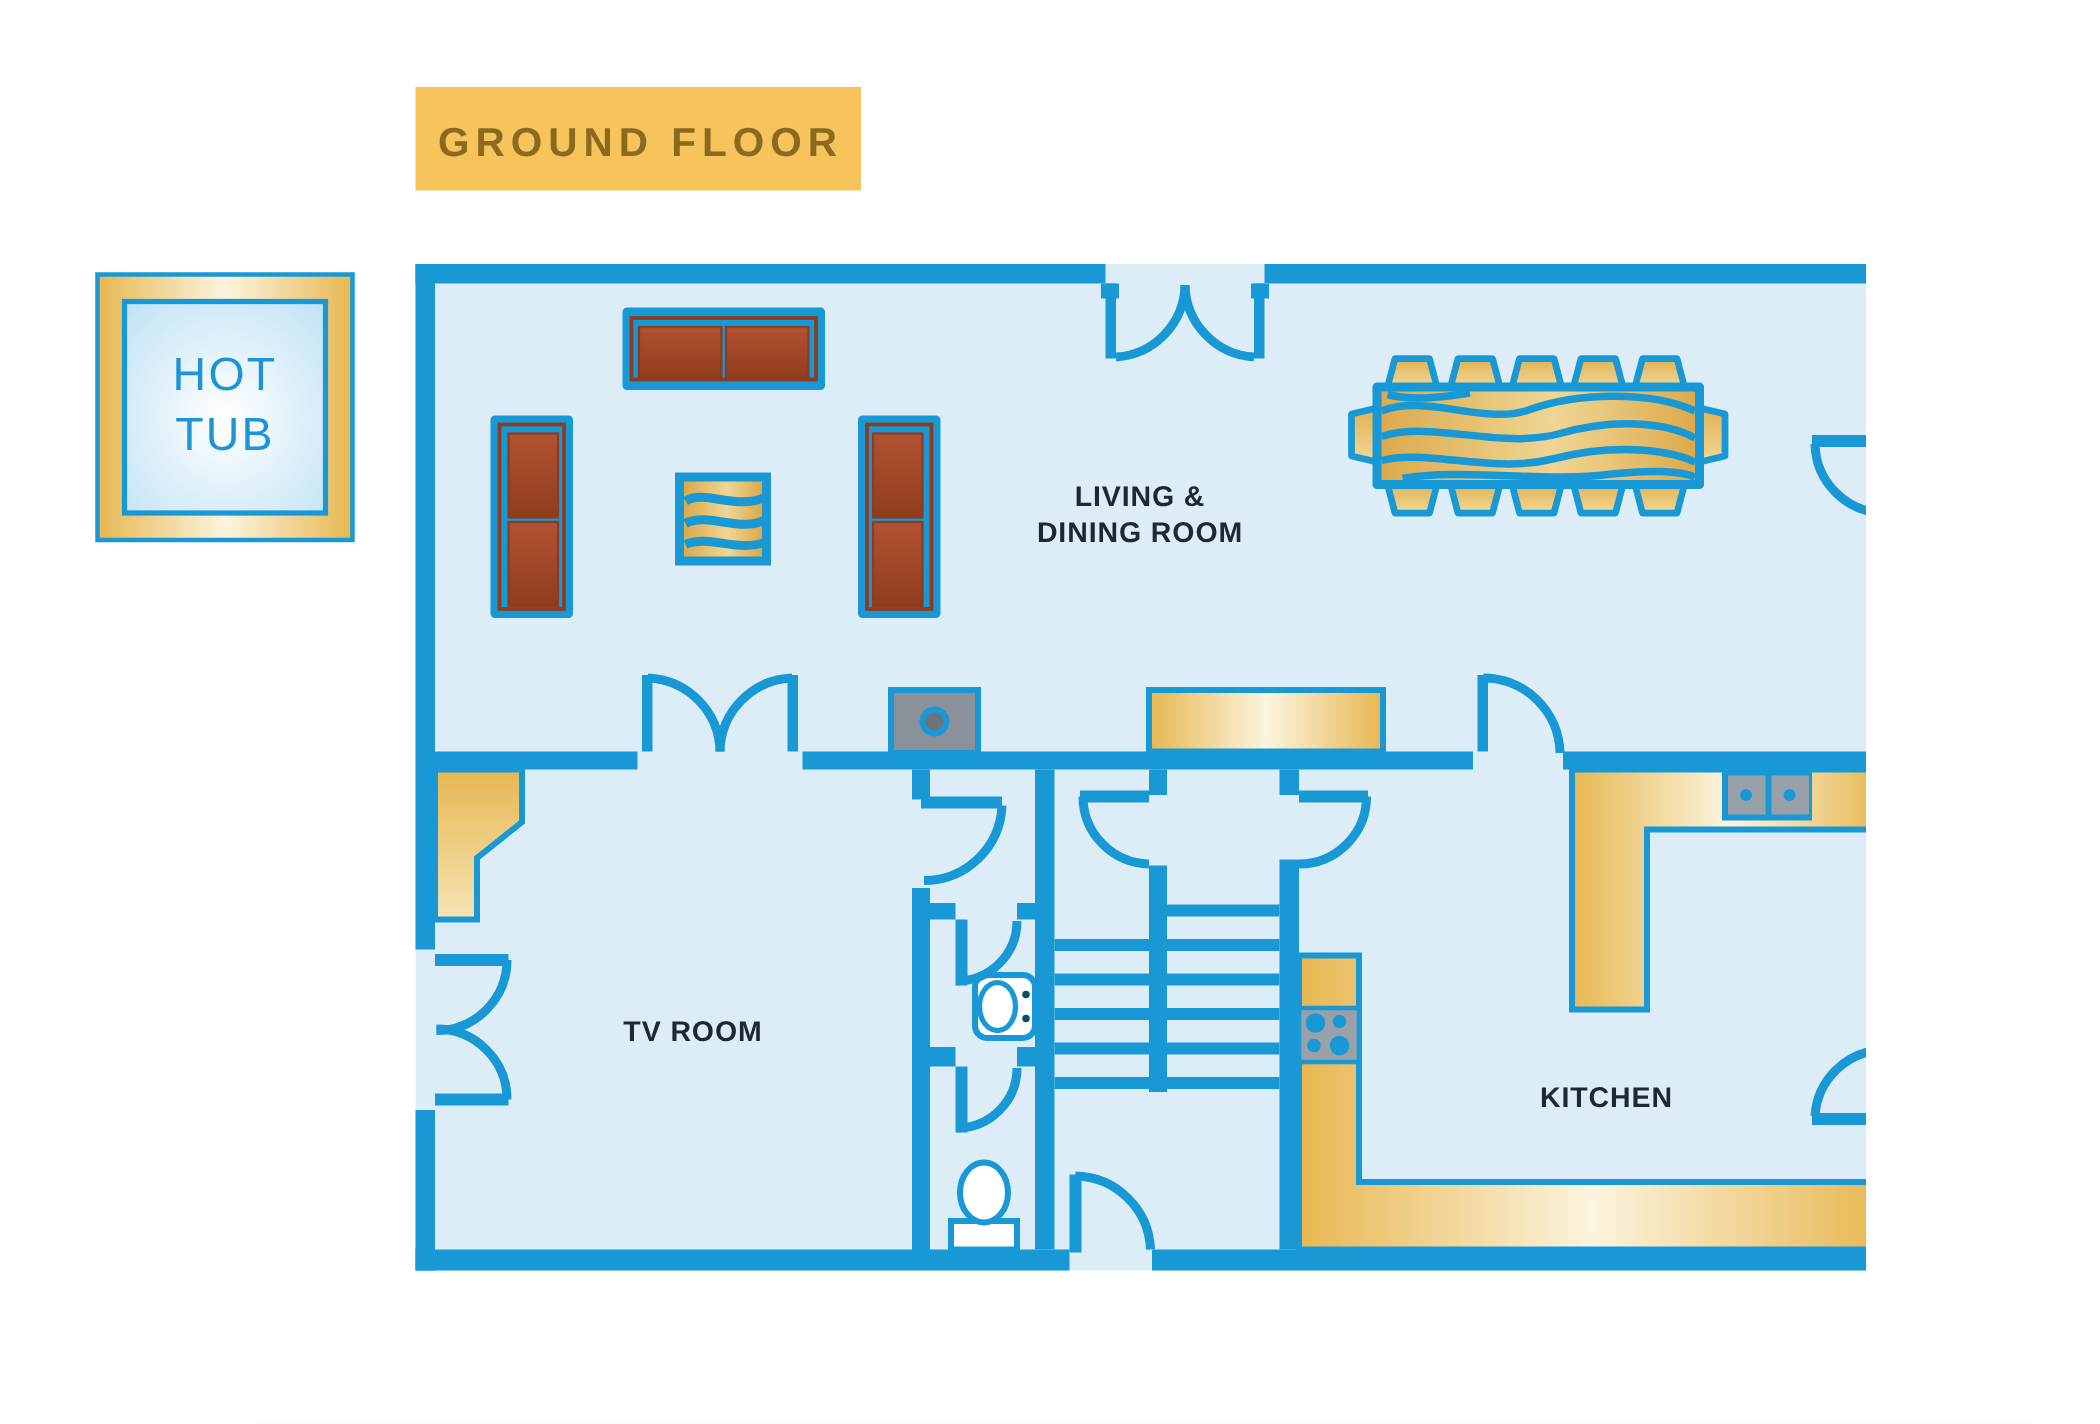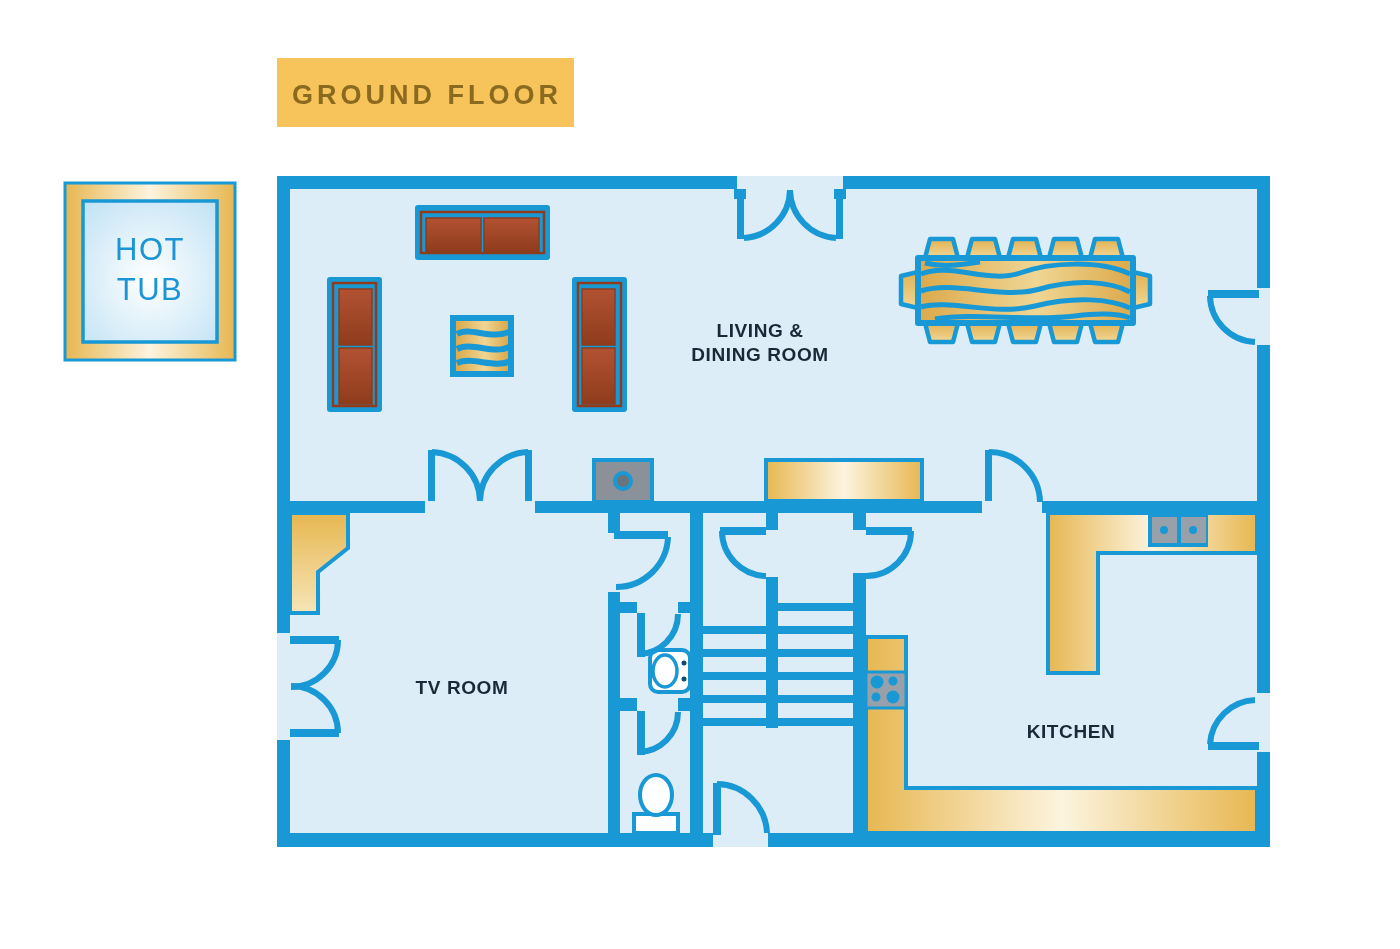--- a/index.html
+++ b/index.html
@@ -1,16 +1,16 @@
 <!DOCTYPE html>
 <html><head>
 <meta charset="utf-8">
 <style>
   html,body{margin:0;padding:0;background:#ffffff;}
-  #stage{position:relative;width:1400px;height:949px;background:#ffffff;overflow:hidden;}
+  #stage{position:relative;width:1244px;height:949px;background:#ffffff;overflow:hidden;}
   svg{display:block;}
   .wall{fill:#1898D5;}
   .floor{fill:#DCEDF8;}
   .arc{fill:none;stroke:#1898D5;stroke-width:6;}
   text{font-family:"Liberation Sans",sans-serif;}
   .room-label{fill:#1B2836;font-size:19px;font-weight:600;letter-spacing:.6px;text-anchor:middle;}
   .banner-text{fill:#8A6A1E;font-size:27px;font-weight:700;letter-spacing:4px;}
   .tub-text{fill:#1B95D6;font-size:31px;font-weight:500;letter-spacing:1.5px;text-anchor:middle;}
 </style>
 </head>

